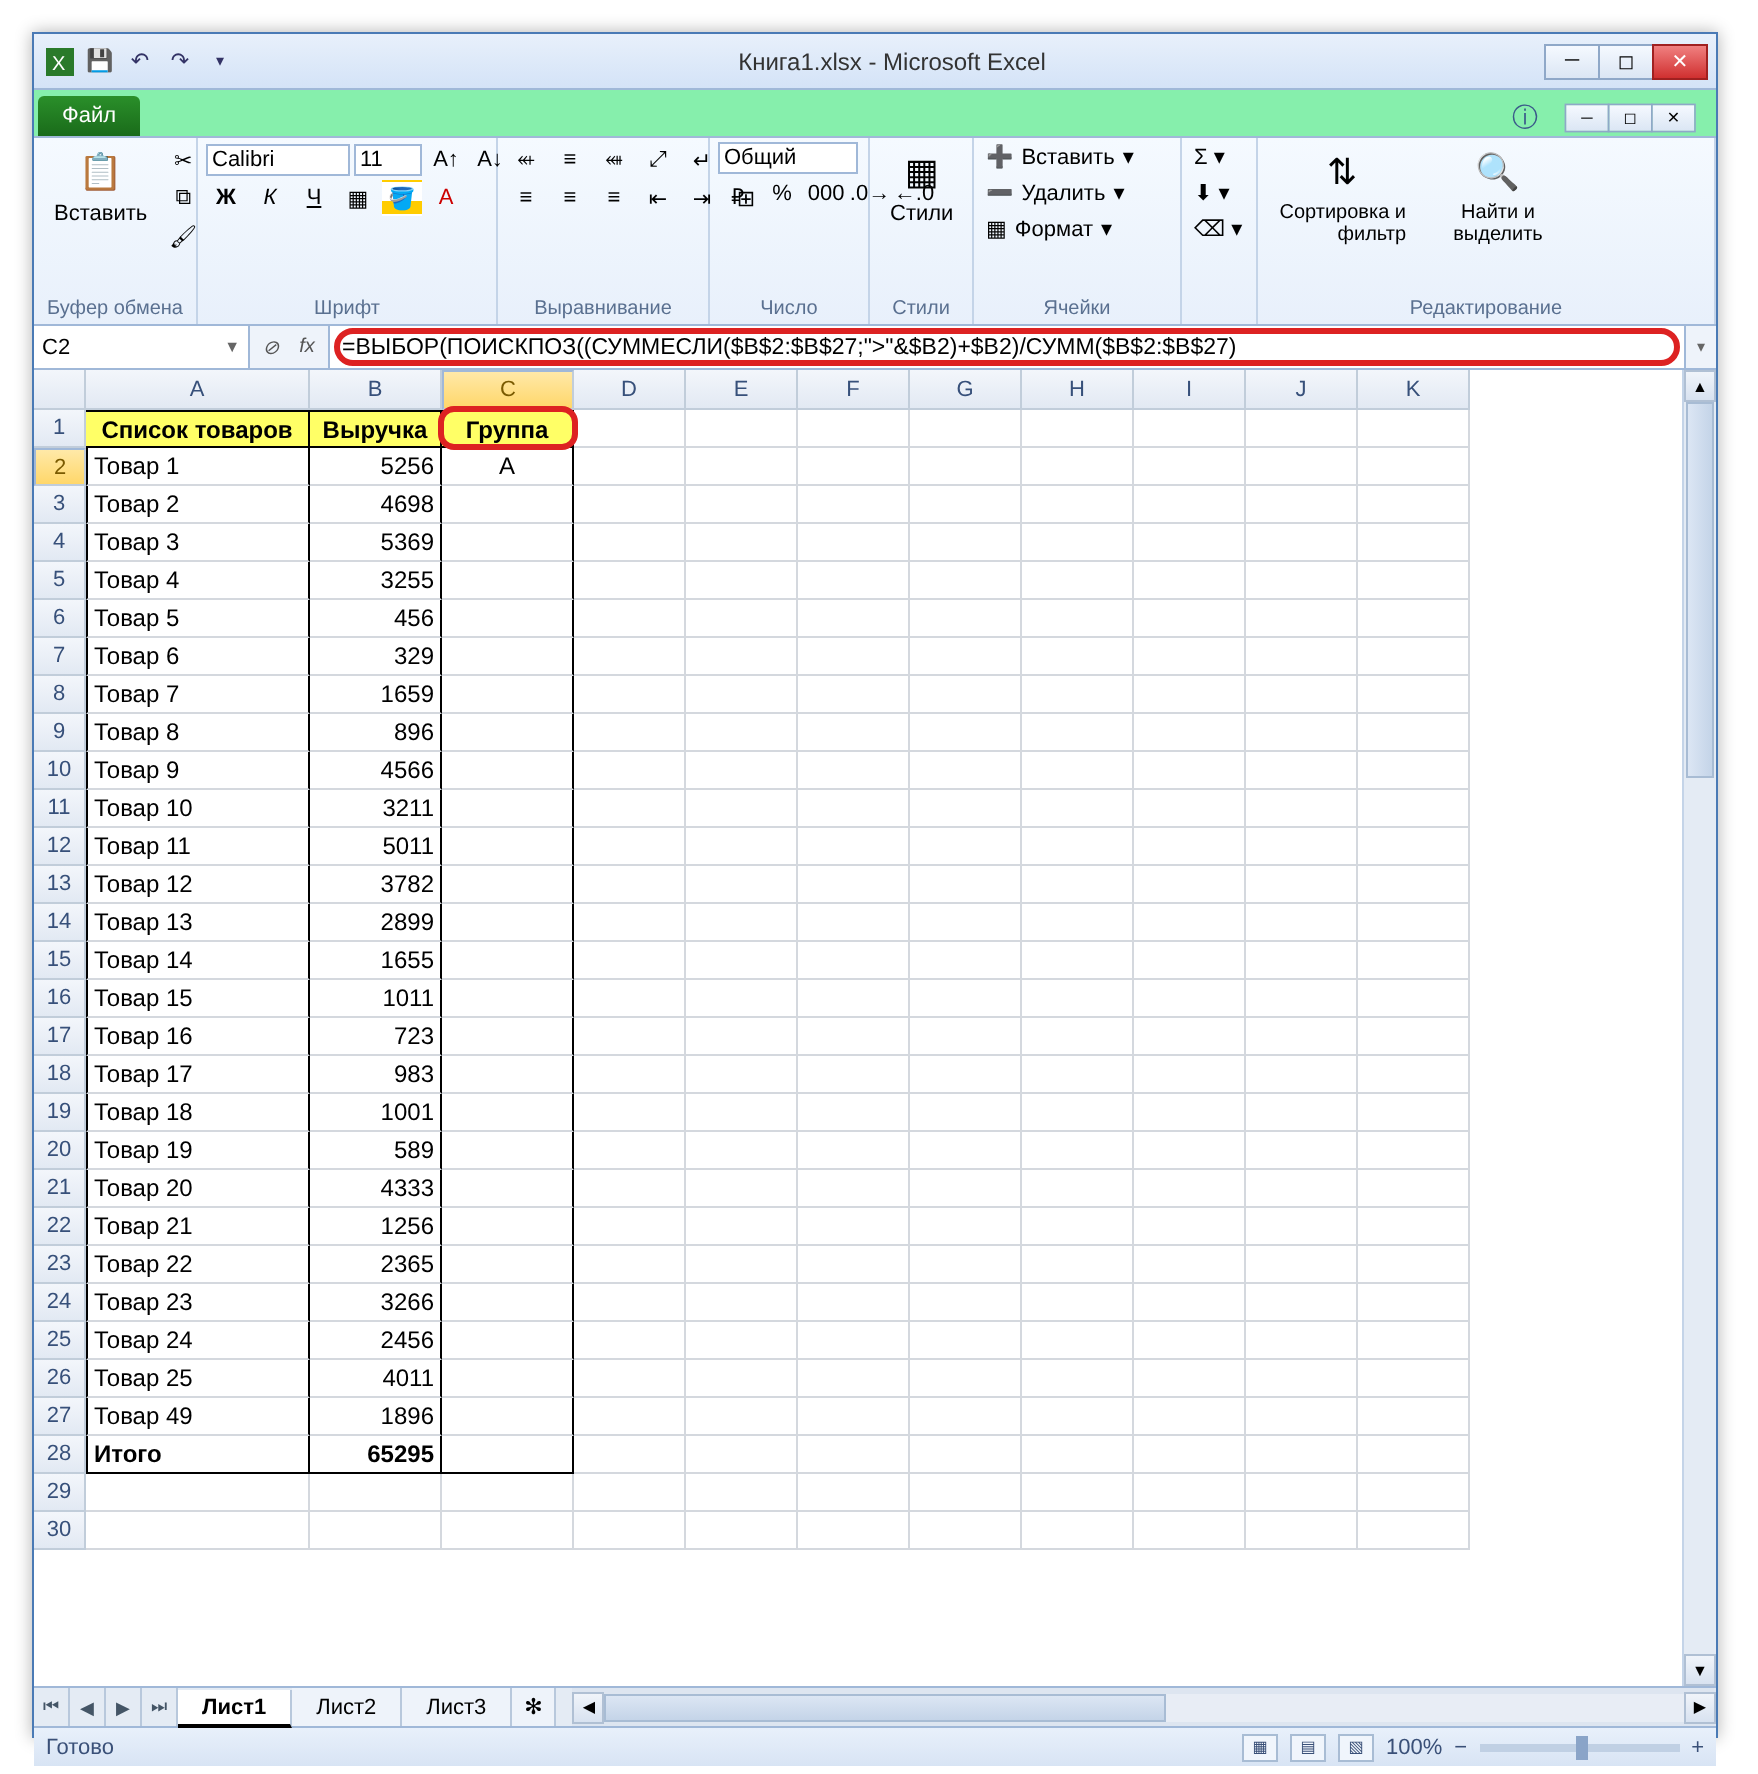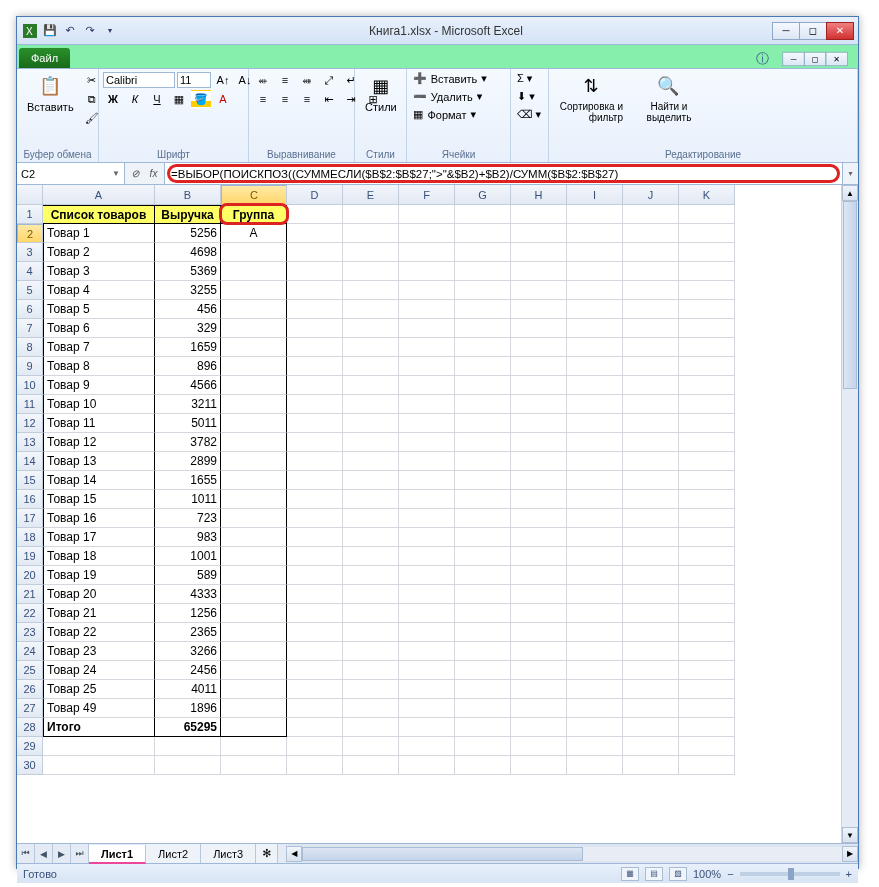--- a/index.html
+++ b/index.html
@@ -61,21 +61,21 @@
 .cell.data-b { border-right: 1px solid #000; text-align: right; justify-content: flex-end; }
 .cell.data-c { border-right: 1px solid #000; justify-content: center; }
 .cell.total { font-weight: bold; border-bottom: 1px solid #000; }
 .active-cell-ring { position: absolute; border: 3px solid #d22; border-radius: 8px; pointer-events: none; z-index: 10; }
 
 
 .sheet-area { height: 20px; display: flex; background: #e4ebf4; border-top: 1px solid #a0b8d8; font-size: 11px; align-items: stretch; }
 .nav-btns { display: flex; }
 .nav-btn { width: 18px; border-right: 1px solid #b8c8dc; display: flex; align-items: center; justify-content: center; font-size: 9px; color: #456; }
 .sheet-tab { padding: 2px 12px; border-right: 1px solid #b8c8dc; background: #eef3fa; display: flex; align-items: center; }
-.sheet-tab.active { background: #fff; font-weight: bold; border-bottom: 2px solid #ec4899; position: relative; top: 1px; }
+.sheet-tab.active { background: #fff; font-weight: bold; border-bottom: 2px solid #000000; position: relative; top: 1px; }
 .hscroll { flex: 1; display: flex; align-items: center; background: #dde5f0; margin-left: 8px; }
 .hsbtn { width: 16px; height: 16px; background: linear-gradient(#f0f4fa,#d8e2f0); border: 1px solid #b0c0d4; display: flex; align-items: center; justify-content: center; font-size: 8px; }
 .hstrack { flex: 1; height: 14px; background: #e8edf5; position: relative; }
 .hsthumb { position: absolute; left: 0; width: 52%; top: 0; bottom: 0; background: linear-gradient(#dce6f4,#c4d4e8); border: 1px solid #a8bcd4; }
 
 
 .statusbar { height: 20px; background: linear-gradient(#e8f0fb,#d8e4f4); border-top: 1px solid #a0b8d8; display: flex; align-items: center; font-size: 11px; padding: 0 6px; color: #3a5078; }
 .status-right { margin-left: auto; display: flex; align-items: center; gap: 6px; }
 .view-btn { width: 18px; height: 14px; border: 1px solid #a8bcd4; background: #f0f5fc; font-size: 8px; display: flex; align-items: center; justify-content: center; }
 .zoom-slider { width: 100px; height: 4px; background: #c0d0e4; position: relative; }
@@ -175,20 +175,33 @@
           <div class="sbtn">≡</div>
           <div class="sbtn">≡</div>
           <div class="sbtn">⇤</div>
           <div class="sbtn">⇥</div>
           <div class="sbtn">⊞</div>
         </div>
       </div>
       <div class="rgroup-label">Выравнивание</div>
     </div>
 
+    <div class="rgroup" style="width:80px">
+      <div class="rgroup-body small-col" style="width:100%">
+        <input class="sel numfmt" value="Общий" style="">
+        <div class="small-row">
+          <div class="sbtn">₽</div>
+          <div class="sbtn">%</div>
+          <div class="sbtn">000</div>
+          <div class="sbtn">.0→</div>
+          <div class="sbtn">←.0</div>
+        </div>
+      </div>
+      <div class="rgroup-label">Число</div>
+    </div>
 
     <div class="rgroup" style="width:52px">
       <div class="rgroup-body">
         <div class="big-btn">
           <div class="ico">▦</div>
           <span>Стили</span>
         </div>
       </div>
       <div class="rgroup-label">Стили</div>
     </div>

